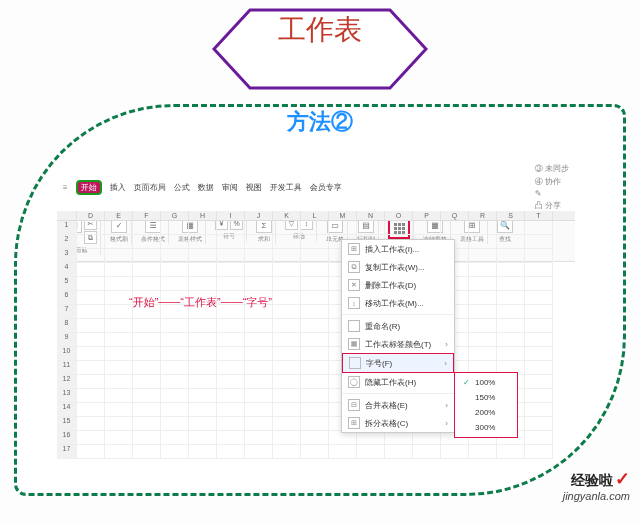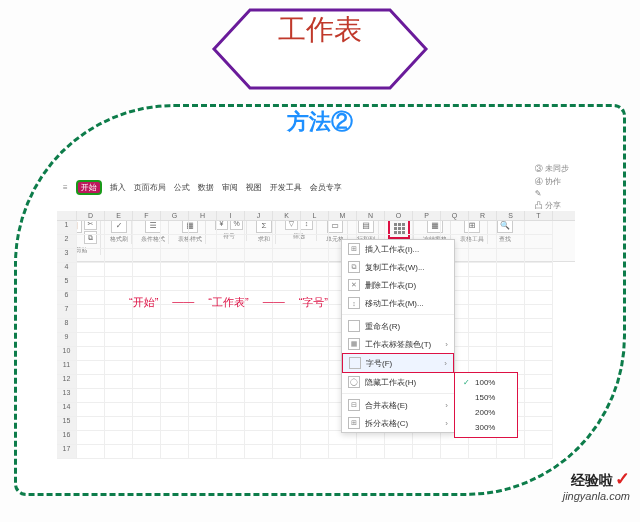--- a/index.html
+++ b/index.html
@@ -182,21 +182,21 @@
     font-size: 7px; color: #888;
   }
   .row .rh { background: #f1f1f1; text-align: center; color: #666; }
 
   .hint {
     position: absolute;
     top: calc(50px + 14px*6);
     left: 72px;
     color: #d14;
     font-size: 11px;
-    display: flex; gap: 14px;
+    display: flex; 
     z-index: 5;
   }
 
   
   .wm {
     position: absolute;
     right: 10px; bottom: 20px;
     font-size: 14px;
     color: #222;
     text-align: right;

